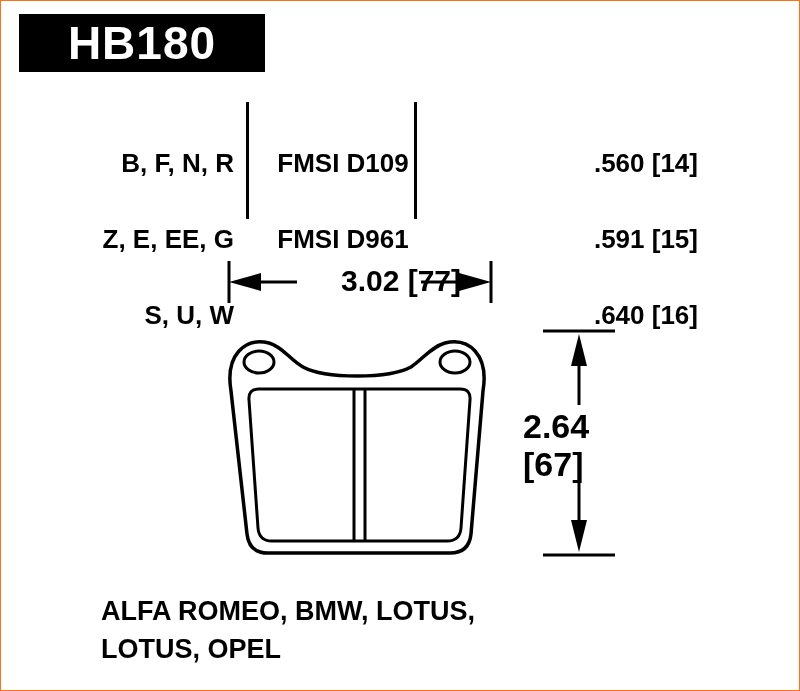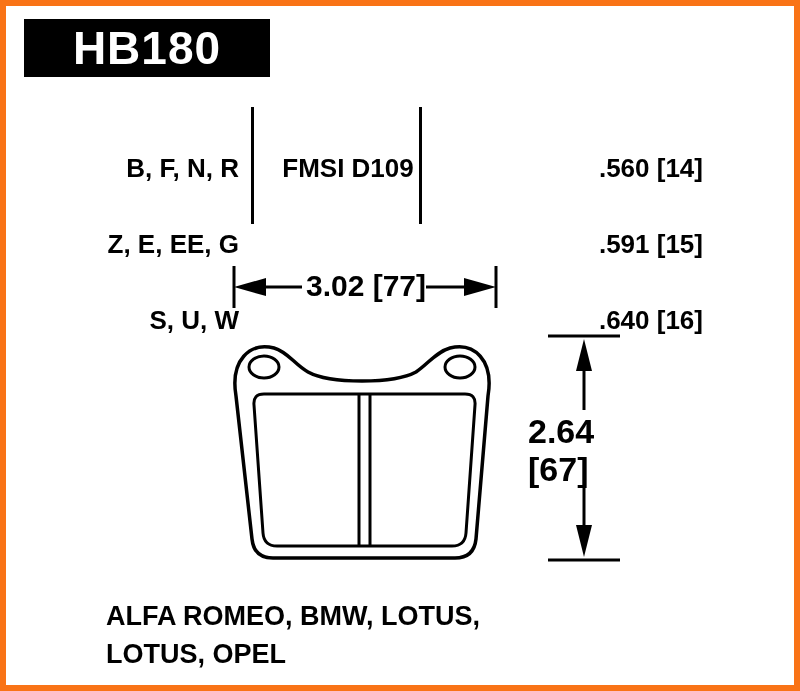--- a/index.html
+++ b/index.html
@@ -5,21 +5,21 @@
   html, body {
     margin: 0;
     padding: 0;
     background: #ffffff;
   }
   .page {
     position: relative;
     width: 800px;
     height: 691px;
     background: #ffffff;
-    border: 6px solid #f97316;
+    border: 1px solid #f97316;
     box-sizing: border-box;
     font-family: "Liberation Sans", sans-serif;
     font-weight: 700;
     color: #000000;
     overflow: hidden;
   }
   .part-box {
     position: absolute;
     left: 18px;
     top: 13px;
@@ -54,20 +54,21 @@
   .v2 { left: 413px; }
   .svg-abs { position: absolute; }
   .dim-width-text {
     position: absolute;
     left: 260px;
     top: 263px;
     width: 200px;
     text-align: center;
     font-size: 30px;
     white-space: nowrap;
+    padding-left: 40px;
   }
   .dim-height-text {
     position: absolute;
     left: 522px;
     top: 406px;
     width: 116px;
     text-align: left;
     font-size: 34px;
     line-height: 38px;
   }
@@ -93,20 +94,21 @@
   <div class="col col-codes">
     <div>B, F, N, R</div>
     <div>Z, E, EE, G</div>
     <div>S, U, W</div>
   </div>
 
   <div class="vline v1"></div>
 
   <div class="col col-fmsi">
     <div>FMSI D109</div>
+    <div>FMSI D961</div>
   </div>
 
   <div class="vline v2"></div>
 
   <div class="col col-thick">
     <div>.560 [14]</div>
     <div>.591 [15]</div>
     <div>.640 [16]</div>
   </div>
 

